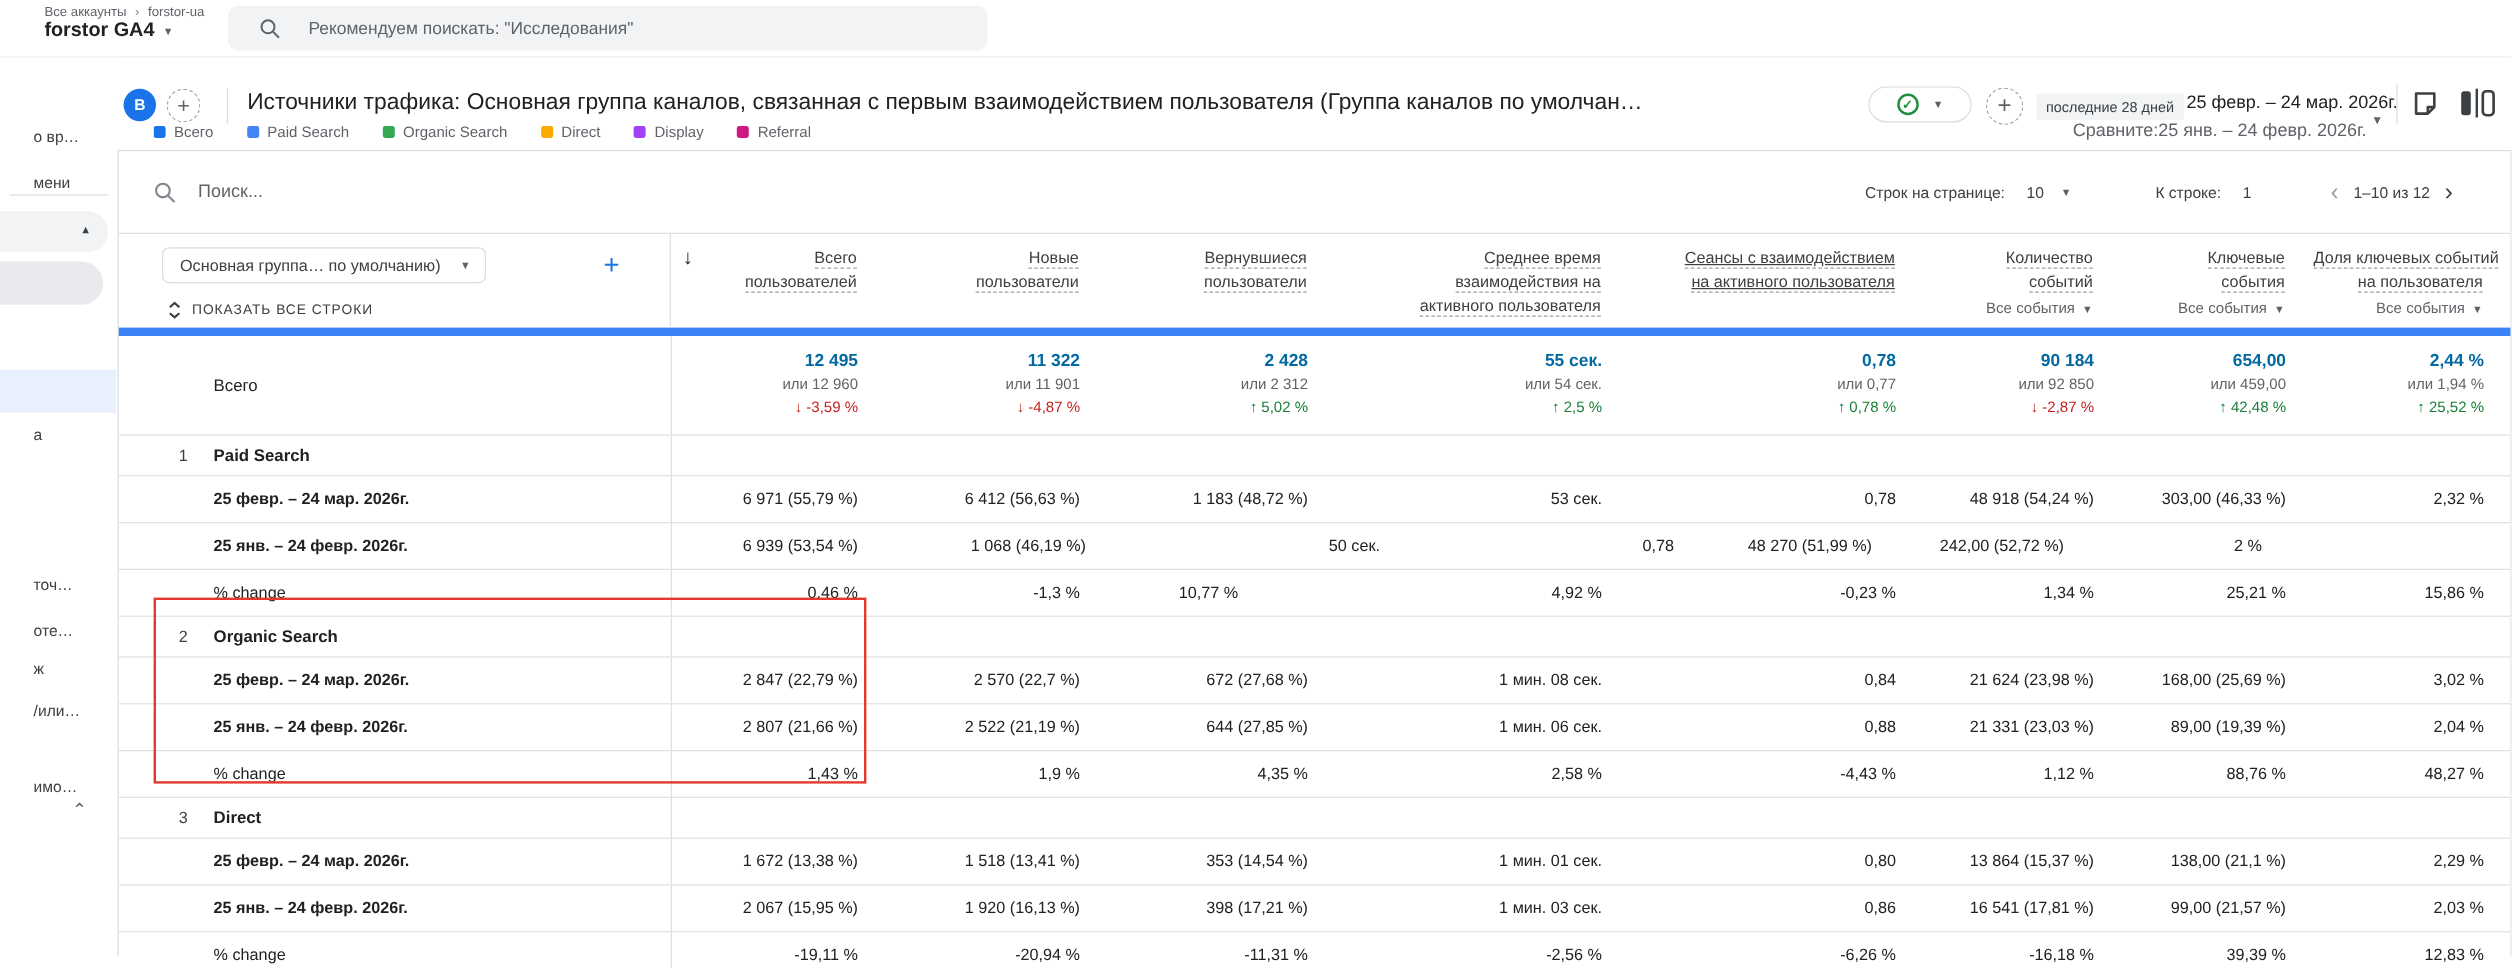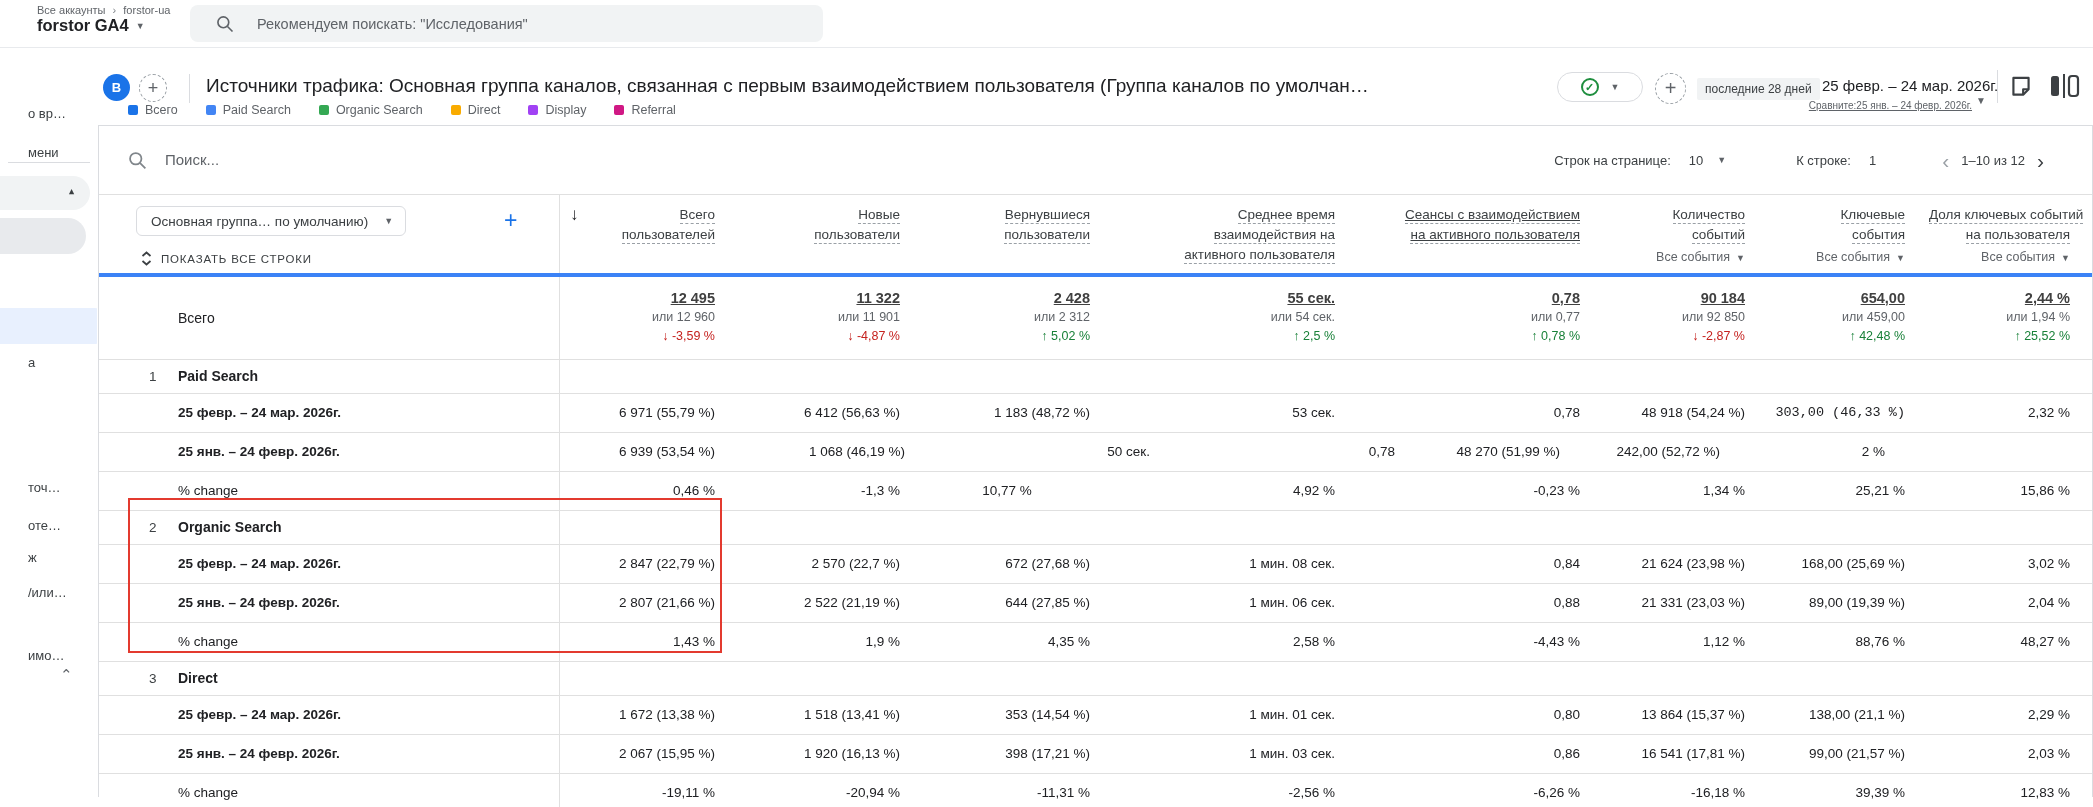--- a/index.html
+++ b/index.html
@@ -22,21 +22,21 @@
   .vdiv{position:absolute;width:1px;background:#dadce0;}
   .vd1{left:189px;top:26px;height:29px;}
   .vd2{left:1997px;top:22px;height:33px;}
   .rtitle{position:absolute;left:206px;top:27px;max-width:1340px;white-space:nowrap;overflow:hidden;font-size:19px;color:#202124;}
   .rtitle span{border-bottom:2px dashed #80868b;padding-bottom:7px;}
   .okbadge{position:absolute;left:1557px;top:24px;width:86px;height:30px;border:1px solid #dadce0;border-radius:16px;display:flex;align-items:center;justify-content:center;gap:12px;background:#fff;box-sizing:border-box;}
   .okcircle{width:18px;height:18px;border:2px solid #1e8e3e;border-radius:50%;color:#1e8e3e;font-size:11px;font-weight:700;display:flex;align-items:center;justify-content:center;box-sizing:border-box;}
   .preset{position:absolute;left:1697px;top:30px;background:#f1f3f4;color:#3c4043;font-size:12px;padding:4px 8px;border-radius:2px;}
   .daterange{position:absolute;left:1822px;top:29px;font-size:15px;color:#202124;}
   .datecaret{position:absolute;left:1976px;top:47px;font-size:10px;color:#5f6368;}
-  .comparerange{position:absolute;left:1662px;top:52px;width:310px;text-align:right;font-size:10px;color:#5f6368;text-decoration:underline;}
+  .comparerange{position:absolute;left:1662px;top:52px;width:310px;text-align:right;font-size:15px;color:#5f6368;}
   .hicon{position:absolute;top:25px;}
   .hi1{left:2008px;}
   .hi2{left:2048px;}
   
   .legendrow{position:absolute;left:128px;top:105px;height:19px;width:700px;overflow:hidden;}
   #legend-inner{display:flex;gap:28px;align-items:center;transform:translateY(-8px);height:26px;}
   .litem{display:flex;align-items:center;gap:7px;font-size:12.5px;color:#5f6368;white-space:nowrap;}
   .lsw{width:10px;height:10px;border-radius:2px;display:inline-block;}
   
   .card{position:absolute;left:98px;top:125px;width:1995px;height:672px;background:#fff;border:1px solid #dadce0;border-bottom:none;box-sizing:border-box;}
@@ -45,37 +45,37 @@
   .cardsearch-ph{position:absolute;left:66px;top:0;line-height:68px;font-size:15px;color:#5f6368;}
   .pager{position:absolute;right:36px;top:0;height:68px;display:flex;align-items:center;font-size:13px;color:#3c4043;}
   .pager .lab{color:#3c4043;}
   .pager .val{margin:0 14px 0 18px;}
   .pager .caret{margin-right:70px;}
   .pager .goto{margin-right:54px;}
   .chev{font-size:21px;line-height:1;padding:0 12px;color:#3c4043;}
   .chevL{color:#9aa0a6;}
   .rangecount{font-size:13px;color:#3c4043;}
   
-  .headrow{height:78px;border-bottom:4px solid #3b82f6;display:flex;}
+  .headrow{height:78px;border-bottom:7px solid #3b82f6;display:flex;justify-content:center;}
   .dimhead{width:460px;position:relative;flex:none;box-sizing:border-box;}
   .pill{position:absolute;left:37px;top:11px;height:30px;border:1px solid #dadce0;border-radius:6px;display:flex;align-items:center;padding:0 12px 0 14px;font-size:13.5px;color:#3c4043;gap:16px;background:#fff;box-sizing:border-box;white-space:nowrap;}
   .addbtn{position:absolute;left:405px;top:12px;color:#1a73e8;font-size:23px;font-weight:400;}
   .showall{position:absolute;left:42px;top:56px;font-size:11.5px;letter-spacing:.8px;color:#3c4043;display:flex;gap:9px;align-items:center;white-space:nowrap;}
   .mcell{box-sizing:border-box;padding:10px 24px 0 0;text-align:right;font-size:13.5px;color:#3c4043;position:relative;flex:none;}
   .c0{border-left:1px solid #e0e0e0;}
   .sortarrow{position:absolute;left:10px;top:10px;font-size:17px;color:#202124;}
   .hl{line-height:20px;white-space:nowrap;}
   .hl span{border-bottom:1px dashed #9aa0a6;padding-bottom:1px;}
   .colfilter{margin-top:5px;font-size:12.5px;color:#5f6368;white-space:nowrap;}
   .colfilter .caret{margin-left:6px;}
   
   .totrow{height:82px;border-bottom:1px solid #e0e0e0;display:flex;}
   .totlabel{width:460px;flex:none;padding-left:79px;line-height:82px;font-size:14px;color:#202124;box-sizing:border-box;}
   .tot{padding-top:11px;}
-  .tot .v{font-size:14.5px;font-weight:700;color:#404040;line-height:20px;text-decoration:underline;}
+  .tot .v{font-size:14.5px;font-weight:700;color:#0369a1;line-height:20px;}
   .tot .a{font-size:12.5px;color:#5f6368;line-height:19px;}
   .tot .d{font-size:12.5px;line-height:19px;}
   .up{color:#188038;}
   .down{color:#c5221f;}
   
   .namerow{height:33px;border-bottom:1px solid #e0e0e0;display:flex;}
   .namerow .dim{width:460px;flex:none;display:flex;box-sizing:border-box;}
   .num{margin-left:50px;width:29px;line-height:33px;font-size:13.5px;color:#3c4043;flex:none;}
   .cname{line-height:33px;font-size:14px;font-weight:700;color:#202124;}
   .fillc0{flex:1;border-left:1px solid #e0e0e0;}
@@ -313,21 +313,21 @@
           <div class="fillc0"></div>
         </div>
         <div class="subrow">
           <div class="slabel date-label">25 февр. – 24 мар. 2026г.</div>
           <div class="sval c0" style="width: 180px;">6 971 (55,79 %)</div>
           <div class="sval" style="width: 185px;">6 412 (56,63 %)</div>
           <div class="sval" style="width: 190px;">1 183 (48,72 %)</div>
           <div class="sval" style="width: 245px;">53 сек.</div>
           <div class="sval" style="width: 245px;">0,78</div>
           <div class="sval" style="width: 165px;">48 918 (54,24 %)</div>
-          <div class="sval" style="width: 160px; font-family: Liberation Mono, monospace;">303,00 (46,33 %)</div>
+          <div class="sval" style="width: 160px;">303,00 (46,33 %)</div>
           <div class="sval" style="width: 165px;">2,32 %</div>
         </div>
         <div class="subrow">
           <div class="slabel date-label">25 янв. – 24 февр. 2026г.</div>
           <div class="sval c0" style="width: 180px;">6 939 (53,54 %)</div>
           <div class="sval" style="width: 190px;">1 068 (46,19 %)</div>
           <div class="sval" style="width: 245px;">50 сек.</div>
           <div class="sval" style="width: 245px;">0,78</div>
           <div class="sval" style="width: 165px;">48 270 (51,99 %)</div>
           <div class="sval" style="width: 160px;">242,00 (52,72 %)</div>

